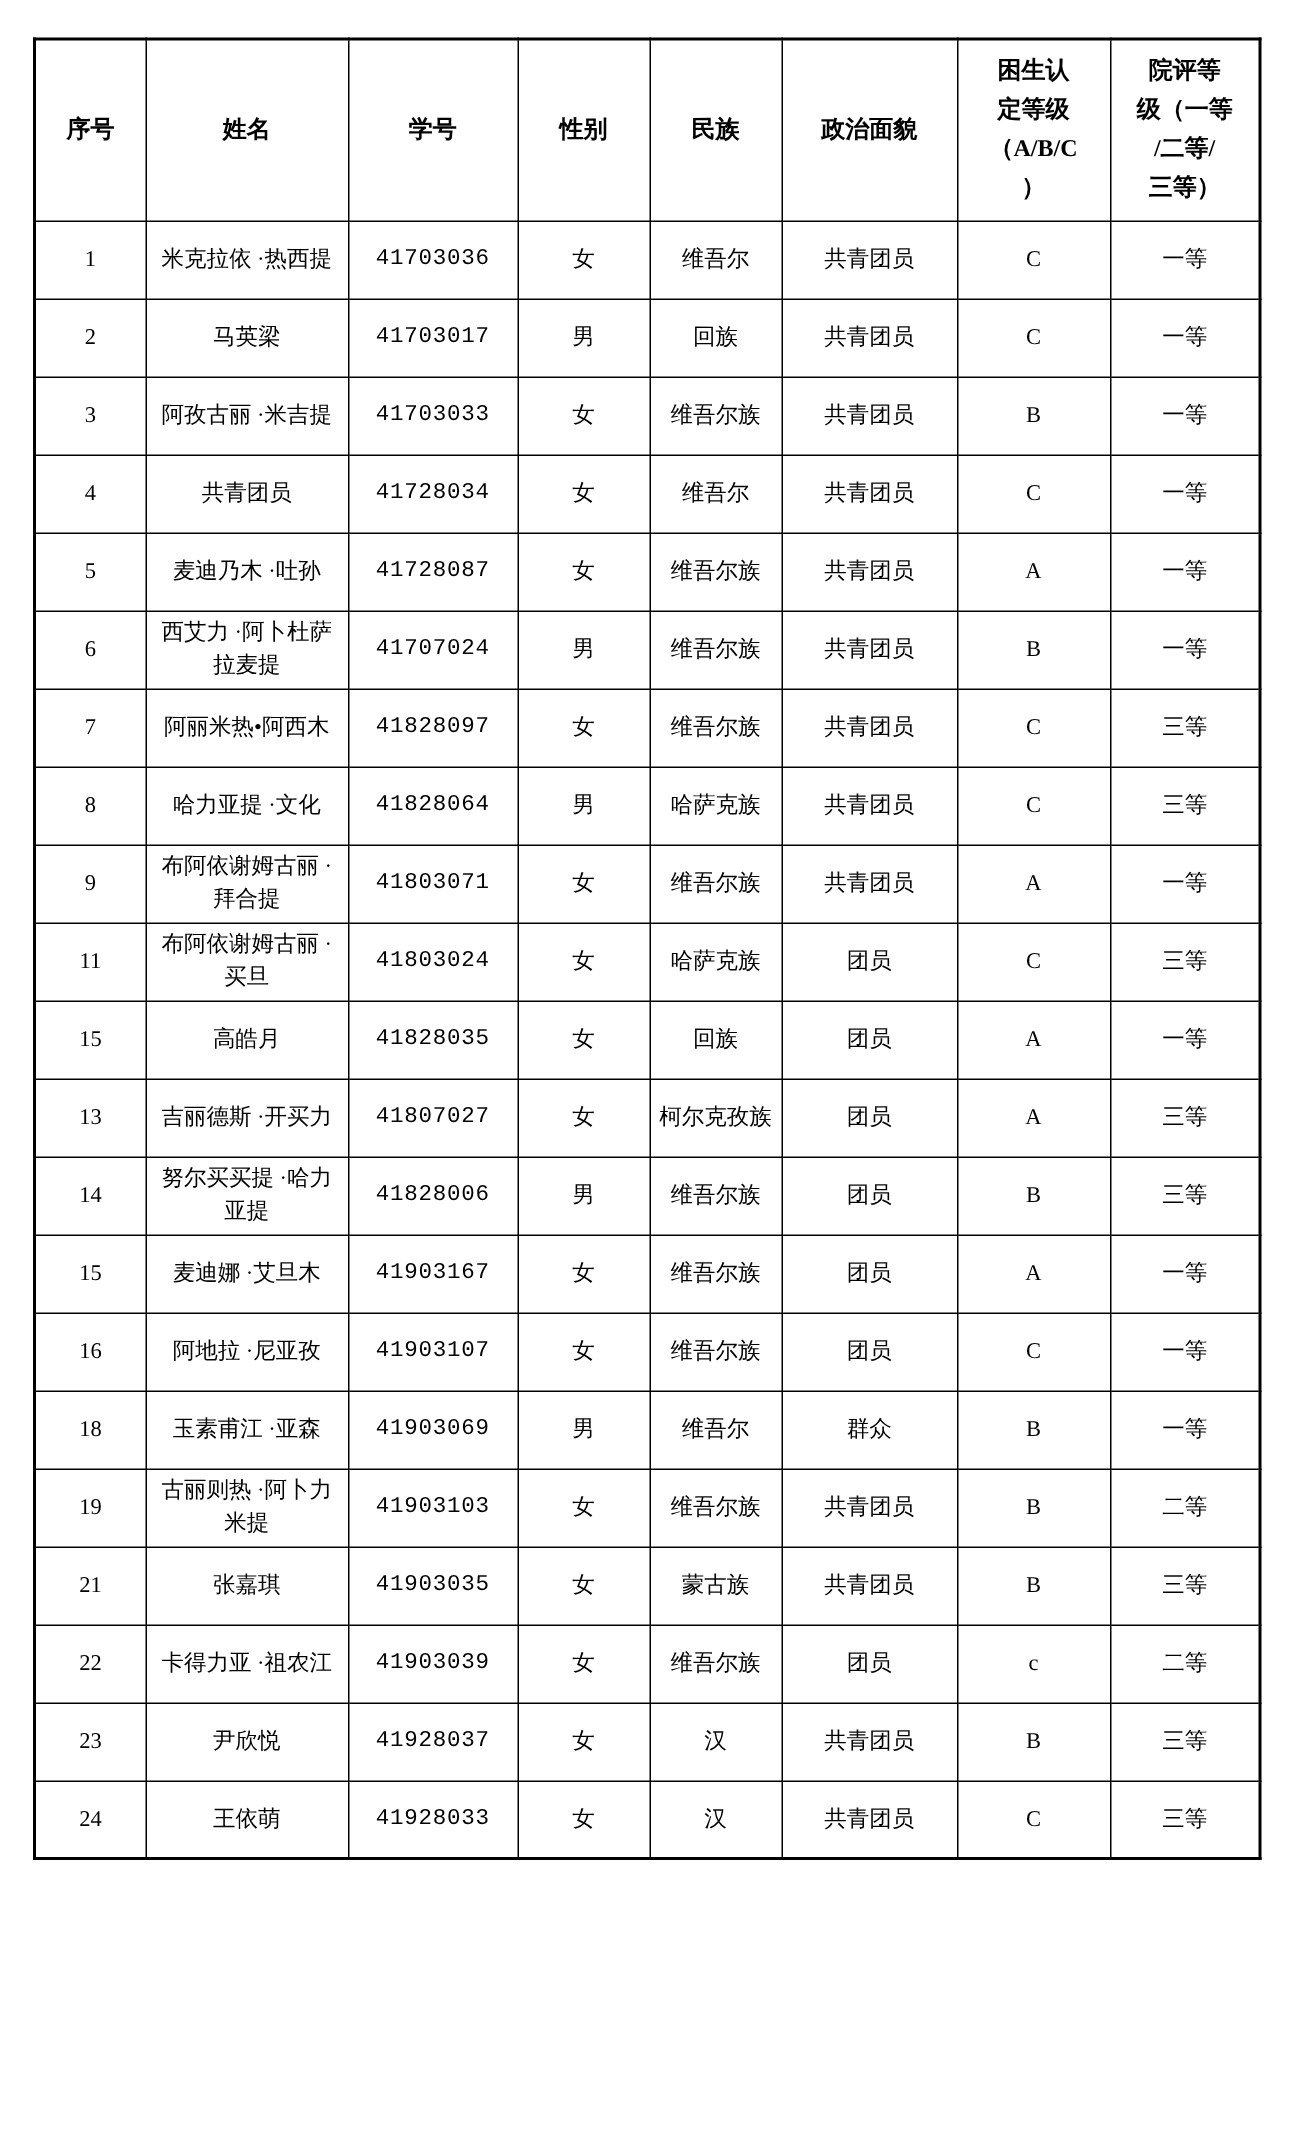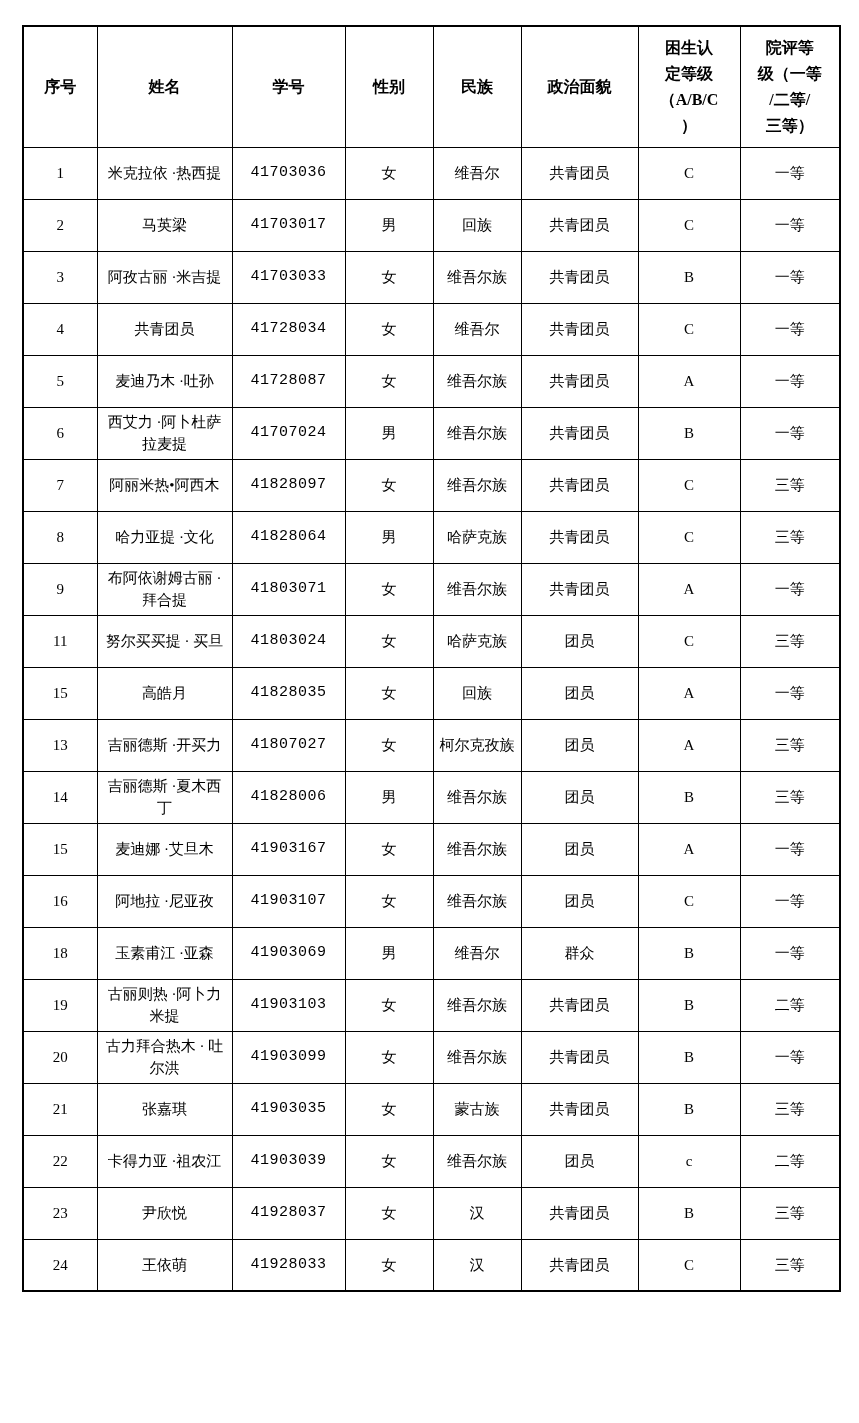--- a/index.html
+++ b/index.html
@@ -173,21 +173,21 @@
     <td class="c-gender">女</td>
     <td class="c-ethnicity">维吾尔族</td>
     <td class="c-political">共青团员</td>
     <td class="c-level">A</td>
     <td class="c-grade">一等</td>
   </tr>
 
 
   <tr>
     <td class="c-index">11</td>
-    <td class="c-name">努尔买买提 · 买旦</td>
+    <td class="c-name">布阿依谢姆古丽 · 买旦</td>
     <td class="c-id">41803024</td>
     <td class="c-gender">女</td>
     <td class="c-ethnicity">哈萨克族</td>
     <td class="c-political">团员</td>
     <td class="c-level">C</td>
     <td class="c-grade">三等</td>
   </tr>
 
   <tr>
     <td class="c-index">15</td>
@@ -206,21 +206,21 @@
     <td class="c-id">41807027</td>
     <td class="c-gender">女</td>
     <td class="c-ethnicity">柯尔克孜族</td>
     <td class="c-political">团员</td>
     <td class="c-level">A</td>
     <td class="c-grade">三等</td>
   </tr>
 
   <tr>
     <td class="c-index">14</td>
-    <td class="c-name">吉丽德斯 ·夏木西丁</td>
+    <td class="c-name">努尔买买提 ·哈力亚提</td>
     <td class="c-id">41828006</td>
     <td class="c-gender">男</td>
     <td class="c-ethnicity">维吾尔族</td>
     <td class="c-political">团员</td>
     <td class="c-level">B</td>
     <td class="c-grade">三等</td>
   </tr>
 
   <tr>
     <td class="c-index">15</td>
@@ -260,30 +260,20 @@
     <td class="c-index">19</td>
     <td class="c-name">古丽则热 ·阿卜力米提</td>
     <td class="c-id">41903103</td>
     <td class="c-gender">女</td>
     <td class="c-ethnicity">维吾尔族</td>
     <td class="c-political">共青团员</td>
     <td class="c-level">B</td>
     <td class="c-grade">二等</td>
   </tr>
 
-  <tr>
-    <td class="c-index">20</td>
-    <td class="c-name">古力拜合热木 · 吐尔洪</td>
-    <td class="c-id">41903099</td>
-    <td class="c-gender">女</td>
-    <td class="c-ethnicity">维吾尔族</td>
-    <td class="c-political">共青团员</td>
-    <td class="c-level">B</td>
-    <td class="c-grade">一等</td>
-  </tr>
 
   <tr>
     <td class="c-index">21</td>
     <td class="c-name">张嘉琪</td>
     <td class="c-id">41903035</td>
     <td class="c-gender">女</td>
     <td class="c-ethnicity">蒙古族</td>
     <td class="c-political">共青团员</td>
     <td class="c-level">B</td>
     <td class="c-grade">三等</td>

